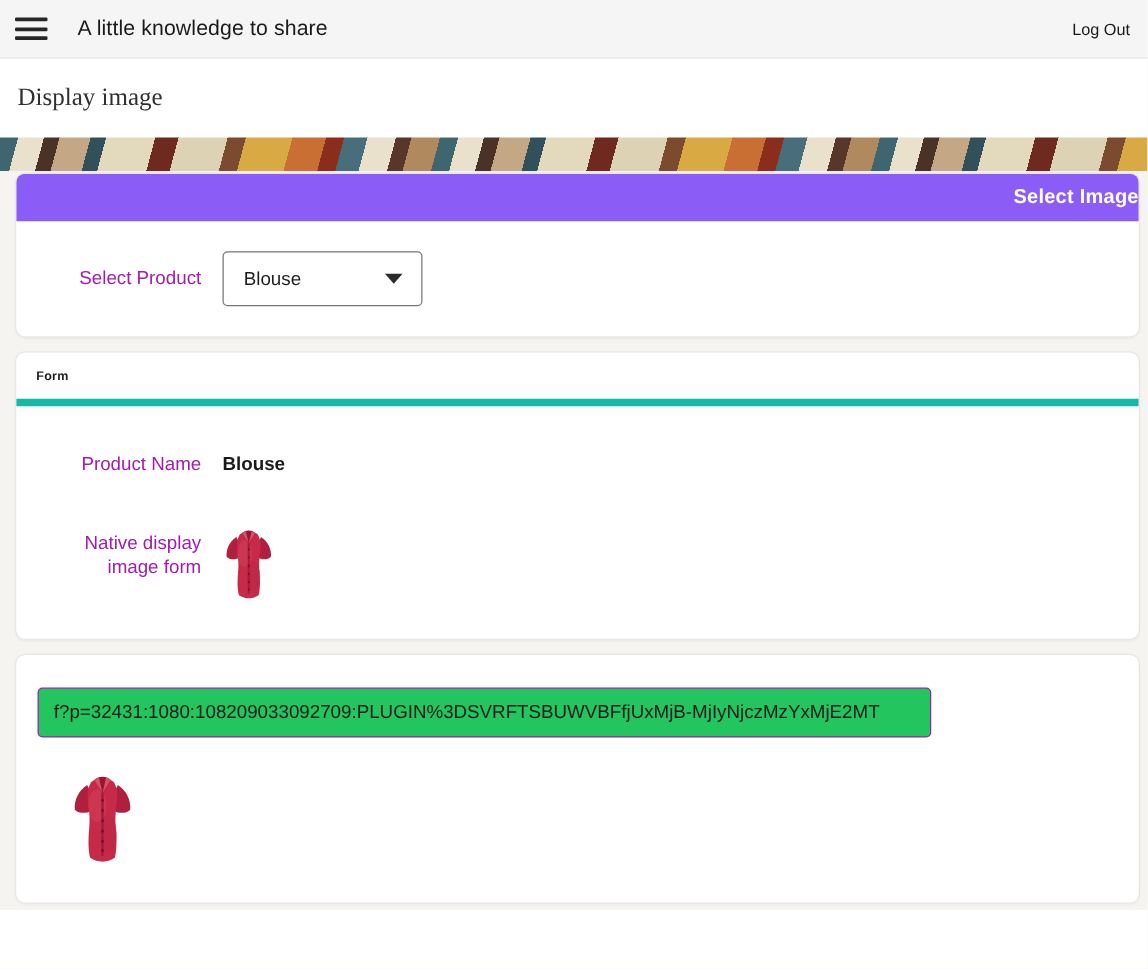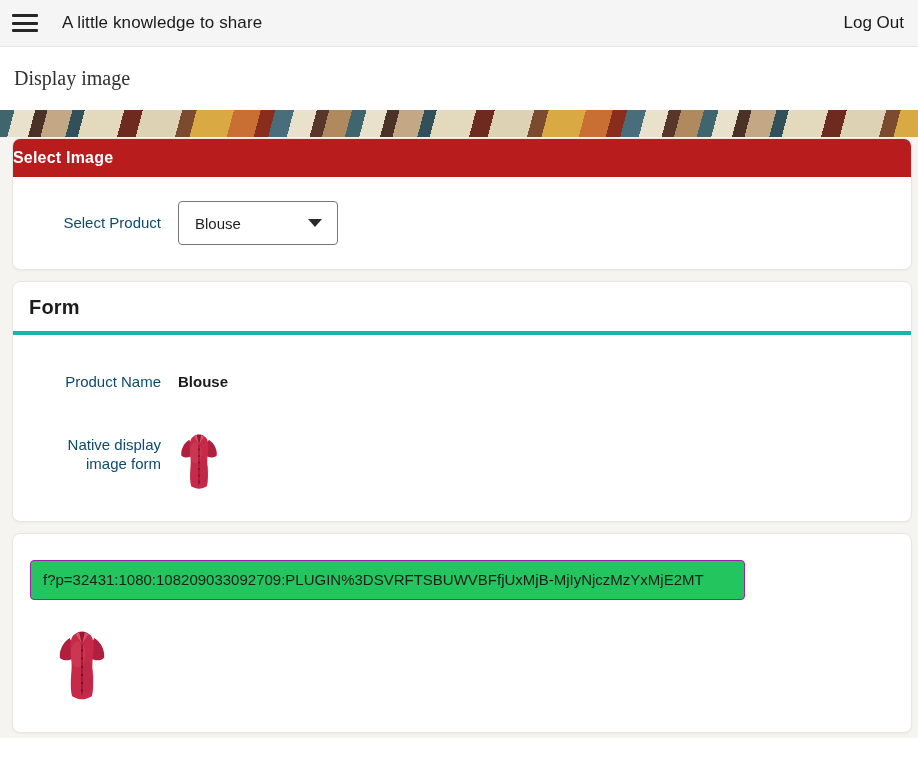--- a/index.html
+++ b/index.html
@@ -39,21 +39,21 @@
   }
   .app-title {
     font-size: 17px;
     font-weight: 400;
     color: #1a1a1a;
     margin-left: 24px;
     letter-spacing: 0.1px;
   }
   .logout {
     margin-left: auto;
-    font-size: 17px;
+    font-size: 13px;
     color: #1a1a1a;
     cursor: pointer;
     text-decoration: none;
   }
 
   
   .title-section {
     background: #ffffff;
     height: 63px;
     display: flex;
@@ -89,46 +89,47 @@
   .card {
     background: #ffffff;
     border: 1px solid #e9e6e2;
     border-radius: 8px;
     box-shadow: 0 1px 2px rgba(0,0,0,0.04);
     overflow: hidden;
   }
   .card + .card { margin-top: 11px; }
 
   .region-header-accent {
-    background: #b91c1c;
+    background: #8b5cf6;
     color: #ffffff;
     font-size: 16px;
     font-weight: 700;
     height: 38px;
     line-height: 38px;
     letter-spacing: 0.2px;
+    text-align: right;
   }
   .region-header {
-    font-size: 20px;
+    font-size: 10px;
     font-weight: 700;
     color: #1c1c1c;
     padding: 14px 4px 12px 16px;
-    border-bottom: 4px solid #14b8a6;
+    border-bottom: 6px solid #14b8a6;
     letter-spacing: 0.2px;
   }
 
   .field-row {
     display: flex;
     align-items: center;
   }
   .field-label {
     width: 148px;
     text-align: right;
     font-size: 15px;
-    color: #0c4a6e;
+    color: #a21caf;
     flex: none;
     line-height: 1.3;
   }
   .field-control { margin-left: 17px; }
 
   
   .select-image-body { padding: 24px 0 24px 0; }
   .select-box {
     width: 160px;
     height: 44px;

